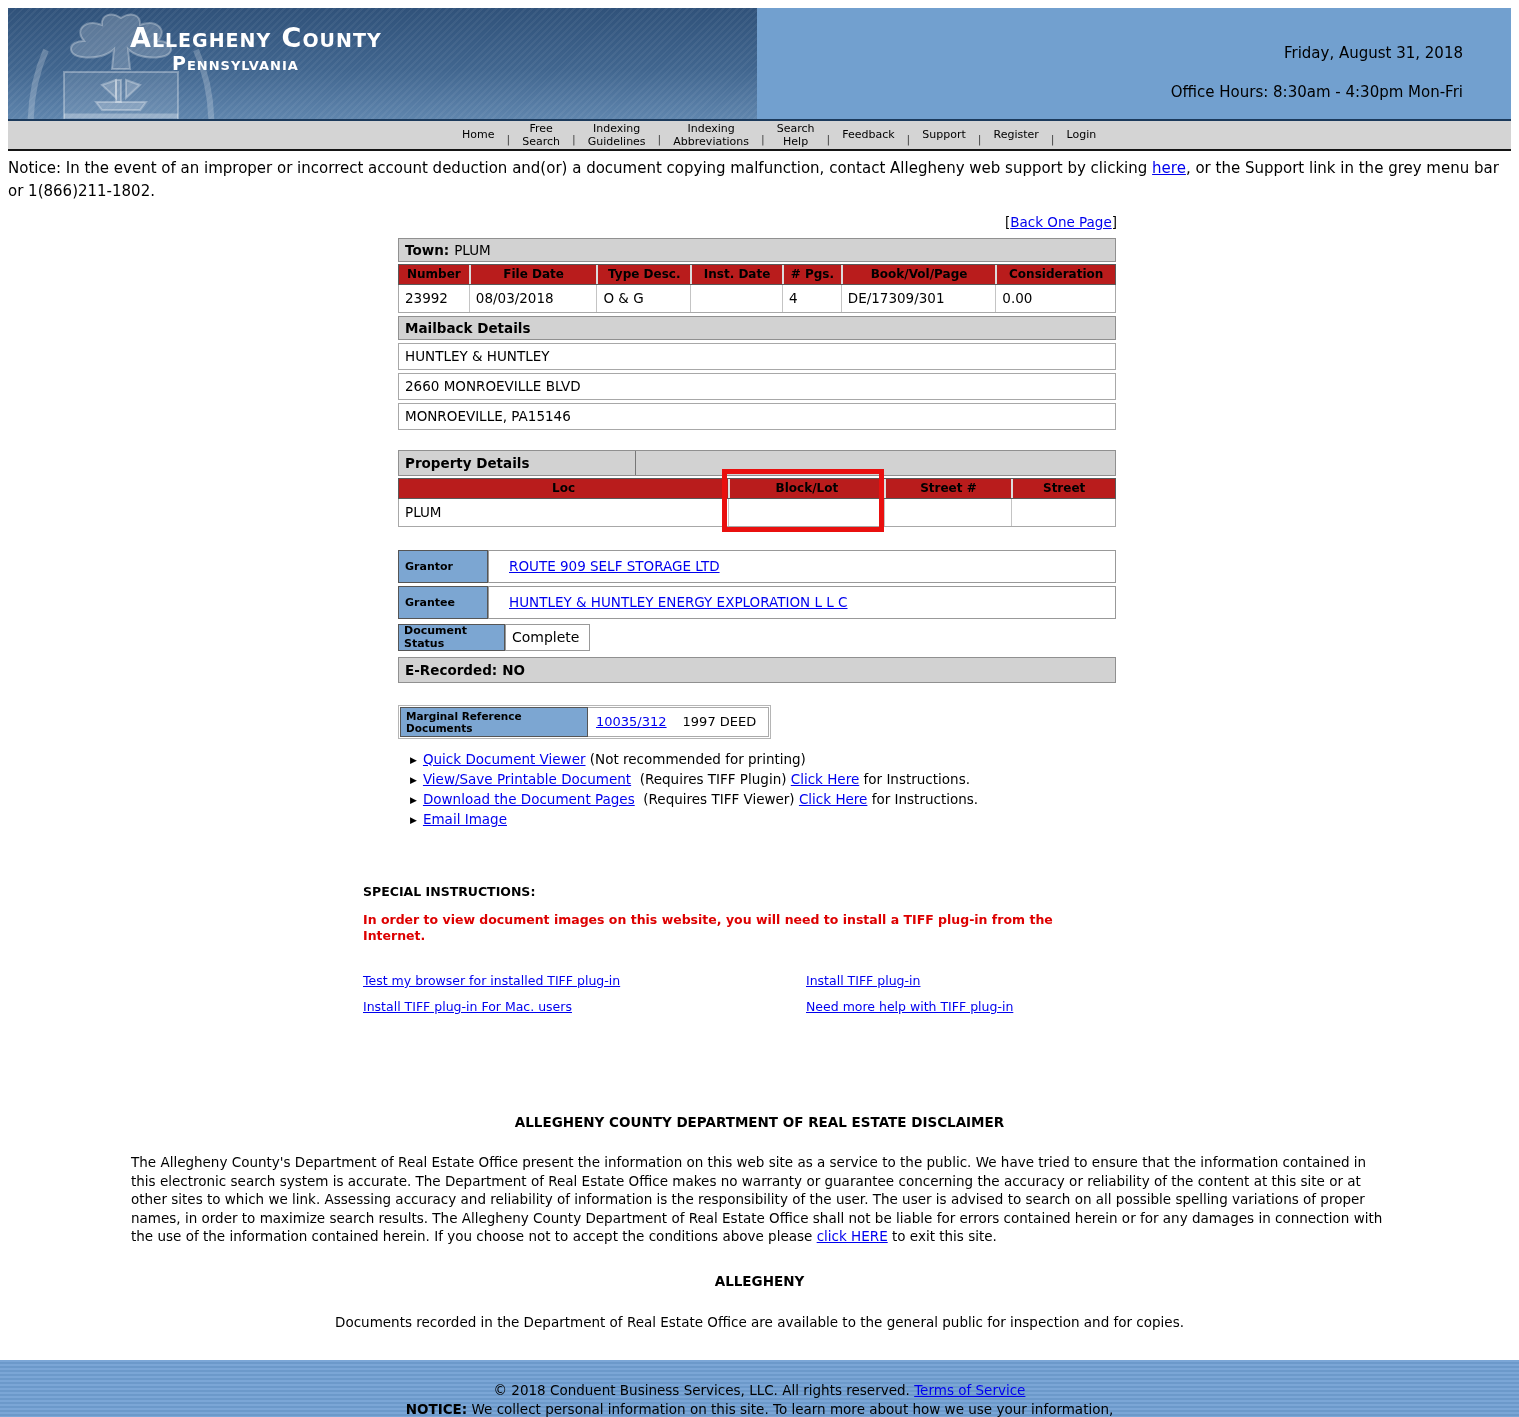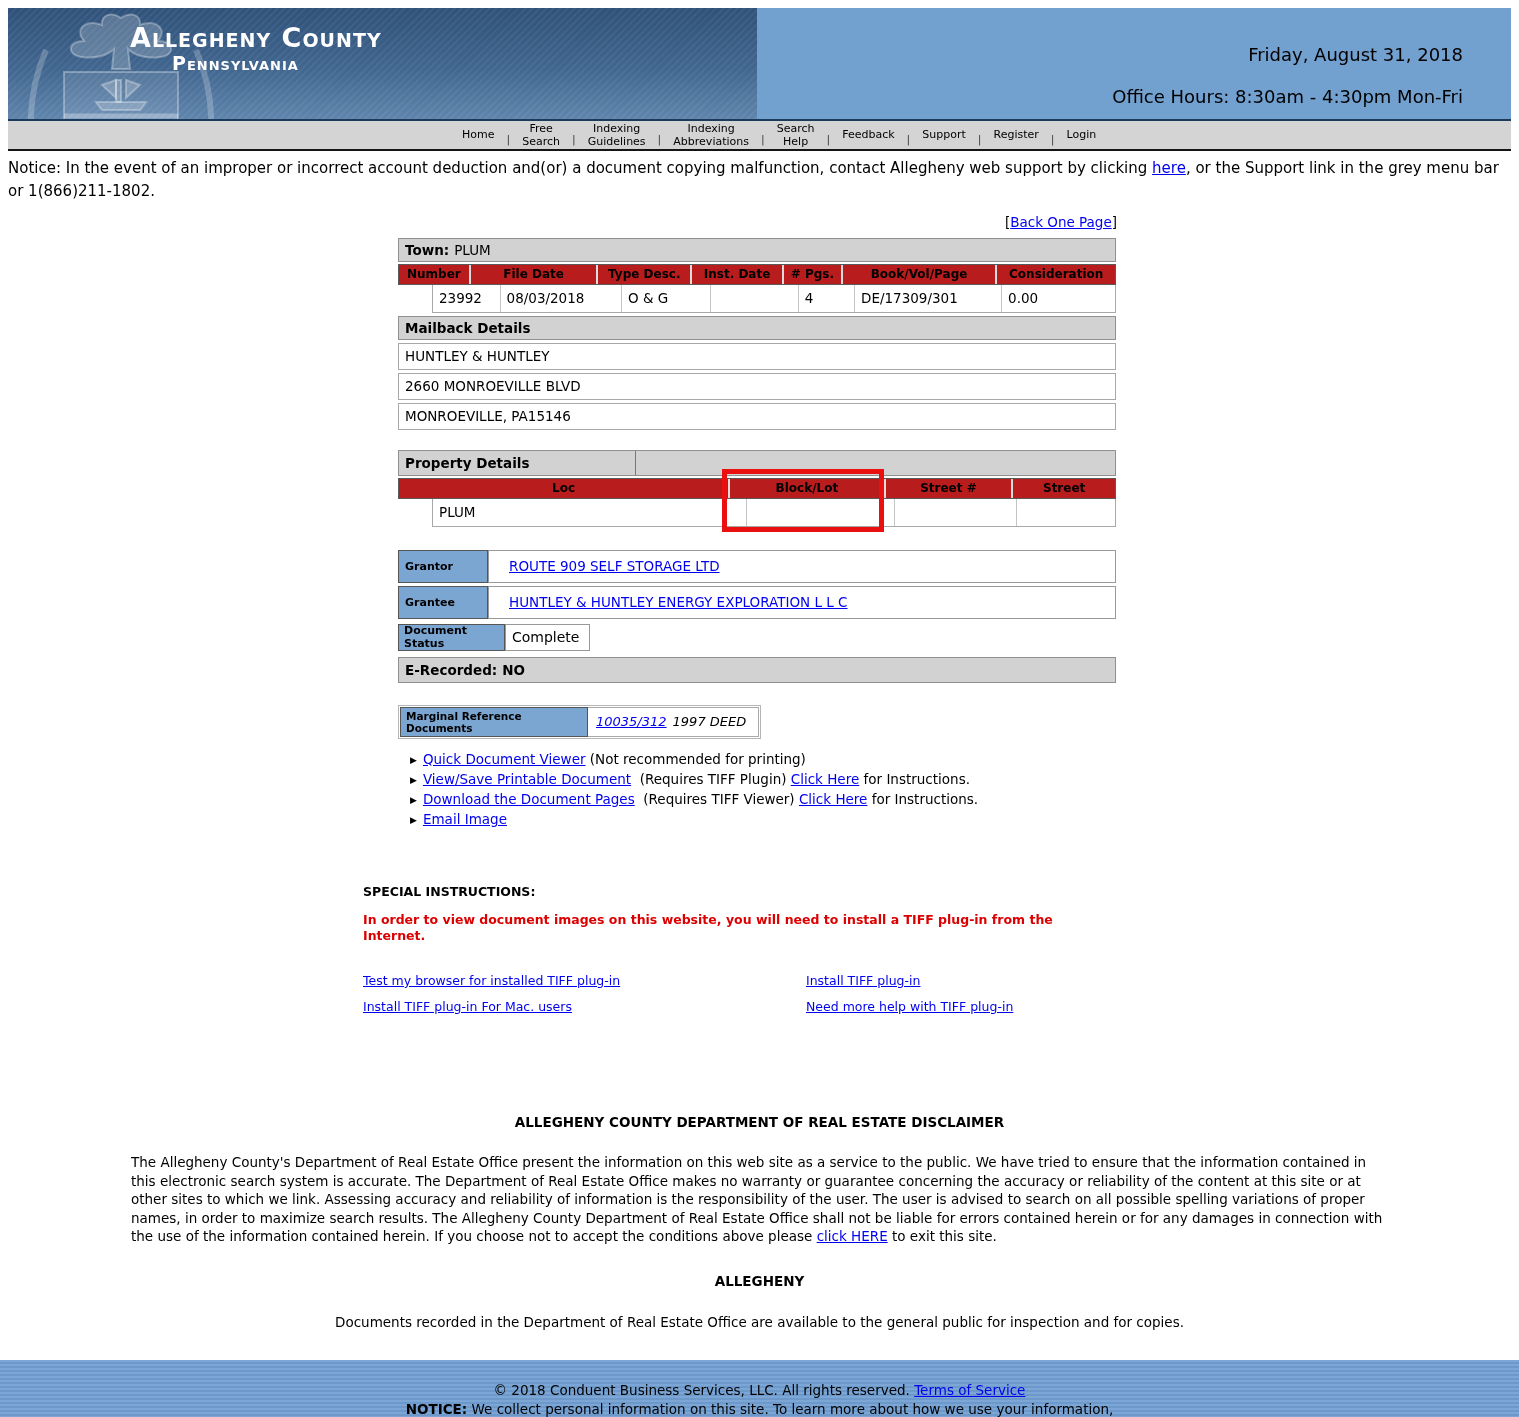--- a/index.html
+++ b/index.html
@@ -11,21 +11,21 @@
   .masthead { display:flex; height:113px; border-bottom:2px solid #1c3a5c; }
   .masthead-left { position:relative; width:749px; overflow:hidden;
      background: repeating-linear-gradient(135deg, rgba(255,255,255,0.05) 0 2px, rgba(0,0,0,0) 2px 5px),
                  linear-gradient(to bottom, #30527a 0%, #41668f 55%, #5f85ad 100%); }
   .coat { position:absolute; left:8px; top:2px; }
   .county-title { position:absolute; left:122px; top:14px; color:#fff; font-variant:small-caps;
      font-weight:bold; letter-spacing:1px; line-height:1.15; }
   .county-name { font-size:27px; }
   .county-state { font-size:19px; margin-left:42px; }
   .masthead-right { flex:1; background:#72A0CF; display:flex; flex-direction:column; align-items:flex-end;
-     padding:36px 48px 0 0; gap:21px; font-size:18px; }
+     padding:36px 48px 0 0; gap:21px; font-size:15px; }
 
   
   .navbar { background:#D4D4D4; border-bottom:2px solid #151515; height:30px; display:flex;
      align-items:stretch; padding-left:444px; font-size:11px; }
   .nav-item { display:flex; align-items:center; justify-content:center; text-align:center; padding:0 10px;
      color:#000; text-decoration:none; white-space:pre-line; line-height:1.2; cursor:pointer; }
   .nav-sep { display:flex; align-items:flex-end; padding:0 2px 3px 2px; color:#444; }
 
   
   .notice { font-size:15px; line-height:1.55; margin-top:6px; }
@@ -35,21 +35,21 @@
   
   .content { width:718px; margin-left:390px; margin-top:8px; }
   .bar { background:#D2D2D2; border:1px solid #909090; padding:0 6px; font-size:13.5px; height:24px;
      display:flex; align-items:center; gap:5px; }
   .bold { font-weight:bold; }
 
   .thead { display:flex; border:1px solid #5a5a5a; background:#b91c1c; height:21px; margin-top:2px; }
   .th { display:flex; align-items:center; justify-content:center; font-weight:bold; font-size:12px;
      border-left:2px solid #dcdcdc; }
   .th:first-child { border-left:none; }
-  .trow { display:flex; border:1px solid #a8a8a8; border-top:none; background:#fff; height:28px; font-size:13.5px;margin-left:34px; }
+  .trow { display:flex; border:1px solid #a8a8a8; border-top:none; background:#fff; height:28px; font-size:13.5px; }
   .td { display:flex; align-items:center; padding-left:6px; border-left:1px solid #c4c4c4; }
   .td:first-child { border-left:none; }
 
   .tw0{width:70px}.tw1{width:128px}.tw2{width:94px}.tw3{width:92px}.tw4{width:59px}.tw5{width:155px}.tw6{width:120px}
   .pw0{width:330px}.pw1{width:156px}.pw2{width:128px}.pw3{width:104px}
 
   .mrow { border:1px solid #a8a8a8; height:27px; display:flex; align-items:center; padding-left:6px;
      font-size:13.5px; margin-top:3px; background:#fff; }
 
   .section-gap { height:20px; }
@@ -68,22 +68,22 @@
   .status-label { width:107px; background:#7CA6D2; border:1px solid #555; font-weight:bold; font-size:11px;
      display:flex; align-items:center; padding-left:5px; }
   .status-value { width:85px; background:#fff; border:1px solid #999; display:flex; align-items:center;
      padding-left:6px; font-size:14px; }
 
   .erec { margin-top:6px; height:26px; }
   .marg-outer { margin-top:22px; border:1px solid #b5b5b5; width:fit-content; padding:1px; background:#fff; }
   .marg-row { display:flex; height:30px; }
   .marg-label { width:188px; background:#7CA6D2; border:1px solid #555; font-weight:bold; font-size:10.5px;
      display:flex; align-items:center; padding-left:5px; }
-  .marg-value { border:1px solid #aaa; border-left:none; display:flex; align-items:center; gap:6px;
-     padding:0 12px 0 8px; font-size:13px;font-style:italic; }
+  .marg-value { border:1px solid #aaa; border-left:none; display:flex; align-items:center; gap:16px;
+     padding:0 12px 0 8px; font-size:13px; }
 
   .actions { margin:10px 0 0 12px; font-size:13.5px; line-height:1.5; }
   .action-line { display:flex; align-items:baseline; gap:6px; }
   .tri { font-size:9px; position:relative; top:-1px; }
 
   
   .special { margin:54px 0 0 355px; width:800px; font-size:12.5px; }
   .special-title { font-weight:bold; }
   .special-warning { color:#DD0000; font-weight:bold; margin-top:13px; width:745px; line-height:1.35; }
   .special-links { display:grid; grid-template-columns:443px auto; row-gap:11px; margin-top:28px; }

